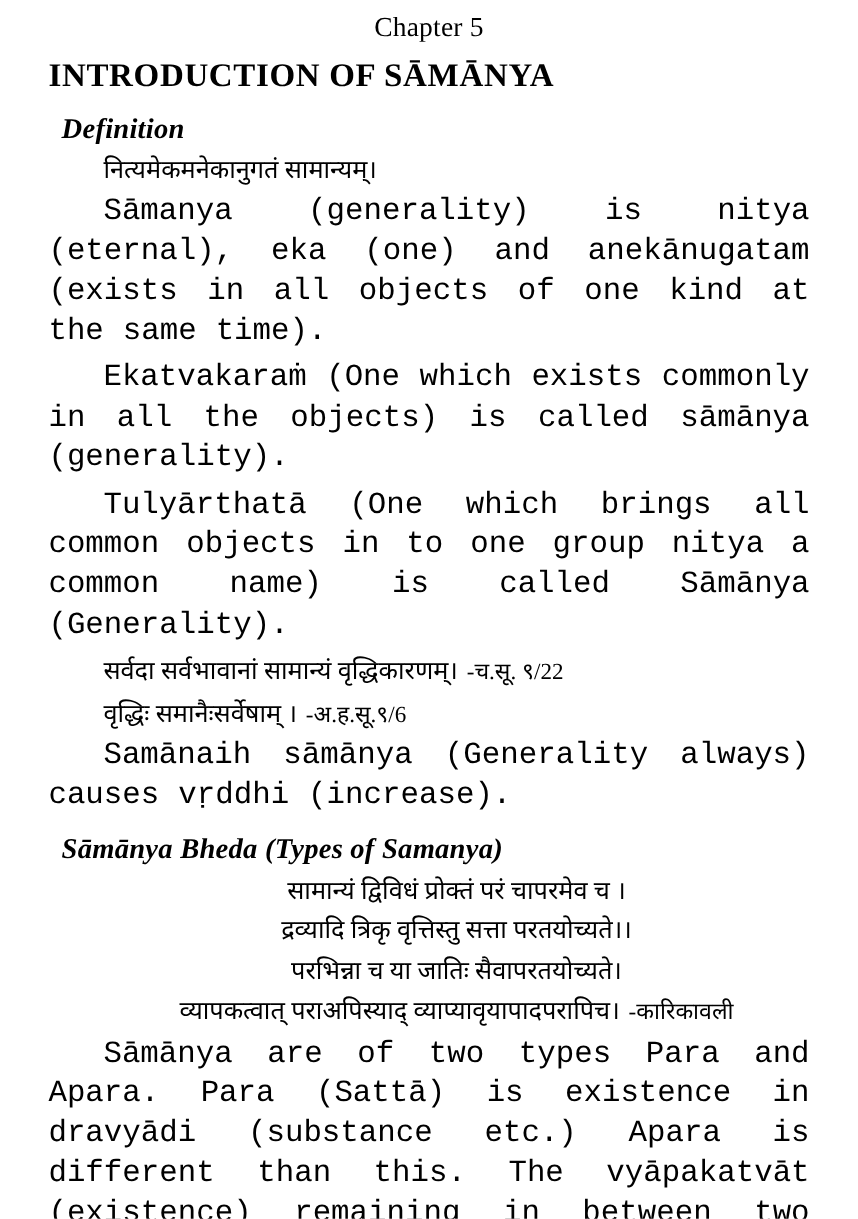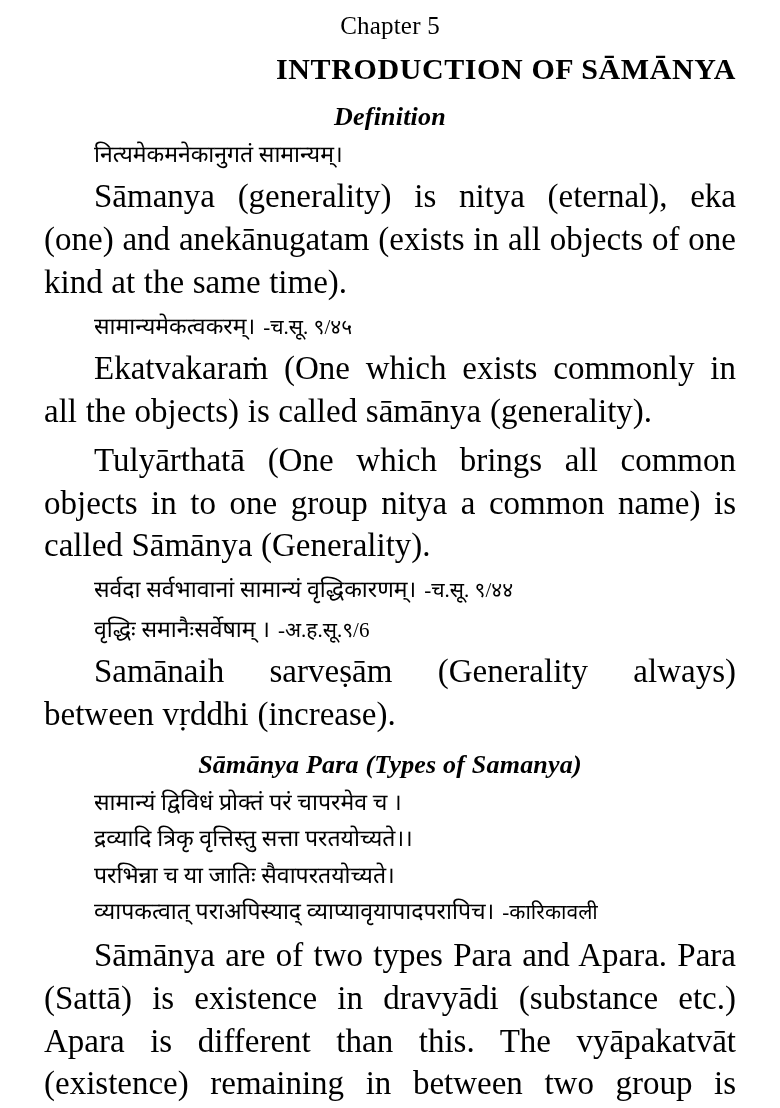--- a/index.html
+++ b/index.html
@@ -21,63 +21,64 @@
     padding: 8px 44px 0 44px;
     position: relative;
   }
   .chapter-label {
     text-align: center;
     font-size: 25px;
     letter-spacing: 0.2px;
     margin: 4px 0 10px 0;
   }
   .doc-title {
-    text-align: right;
+    text-align: left;
     font-weight: bold;
     font-size: 30px;
     line-height: 1.25;
     letter-spacing: 0.6px;
     margin: 0 0 12px 0;
   }
   .doc-title .line2 {
     display: block;
   }
   .section-heading {
     font-weight: bold;
     font-style: italic;
     font-size: 26px;
-    margin: 14px 0 6px 0;
+    margin: 14px 0 6px 12px;
     letter-spacing: 0.2px;
-    text-align: center;
   }
   .sanskrit {
     font-family: "Liberation Serif", "DejaVu Sans", sans-serif;
     font-size: 23px;
     line-height: 1.45;
     margin: 6px 0 4px 0;
     padding-left: 50px;
   }
   .sanskrit .ref {
     font-size: 21px;
     padding-left: 8px;
   }
   .verse-block {
     margin: 4px 0 4px 0;
+    text-align: center;
   }
   .verse-block .sanskrit {
     margin: 2px 0;
     line-height: 1.5;
   }
   p.body-text {
-    font-size: 33px;
+    font-size: 28px;
     line-height: 1.3;
     margin: 4px 0 6px 0;
     text-align: justify;
     text-indent: 50px;
     word-spacing: 0.4px;
+    font-family: Liberation Mono, monospace;
   }
 </style>
 </head>
 <body>
 
 <div class="page">
 
   <div class="chapter-label">Chapter 5</div>
 
   <h1 class="doc-title">
@@ -85,41 +86,38 @@
   </h1>
 
   <h2 class="section-heading">Definition</h2>
 
   <div class="sanskrit">
     <span>नित्यमेकमनेकानुगतं सामान्यम्।</span><span class="ref"></span>
   </div>
 
   <p class="body-text">Sāmanya (generality) is nitya (eternal), eka (one) and anekānugatam (exists in all objects of one kind at the same time).</p>
 
-  <div class="sanskrit">
-    <span>सामान्यमेकत्वकरम्।</span><span class="ref">-च.सू. ९/४५</span>
-  </div>
 
   <p class="body-text">Ekatvakaraṁ (One which exists commonly in all the objects) is called sāmānya (generality).</p>
 
 
   <p class="body-text">Tulyārthatā (One which brings all common objects in to one group nitya a common name) is called Sāmānya (Generality).</p>
 
   <div class="sanskrit">
-    <span>सर्वदा सर्वभावानां सामान्यं वृद्धिकारणम्।</span><span class="ref">-च.सू. ९/४४</span>
+    <span>सर्वदा सर्वभावानां सामान्यं वृद्धिकारणम्।</span><span class="ref">-च.सू. ९/22</span>
   </div>
 
 
   <div class="sanskrit">
     <span>वृद्धिः समानैःसर्वेषाम् ।</span><span class="ref">-अ.ह.सू.९/6</span>
   </div>
 
-  <p class="body-text">Samānaih sarveṣām (Generality always) between vṛddhi (increase).</p>
+  <p class="body-text">Samānaih sāmānya (Generality always) causes vṛddhi (increase).</p>
 
-  <h2 class="section-heading">Sāmānya Para (Types of Samanya)</h2>
+  <h2 class="section-heading">Sāmānya Bheda (Types of Samanya)</h2>
 
   <div class="verse-block">
     <div class="sanskrit">
       <span>सामान्यं द्विविधं प्रोक्तं परं चापरमेव च ।</span>
     </div>
     <div class="sanskrit">
       <span>द्रव्यादि त्रिकृ वृत्तिस्तु सत्ता परतयोच्यते।।</span>
     </div>
     <div class="sanskrit">
       <span>परभिन्ना च या जातिः सैवापरतयोच्यते।</span>

